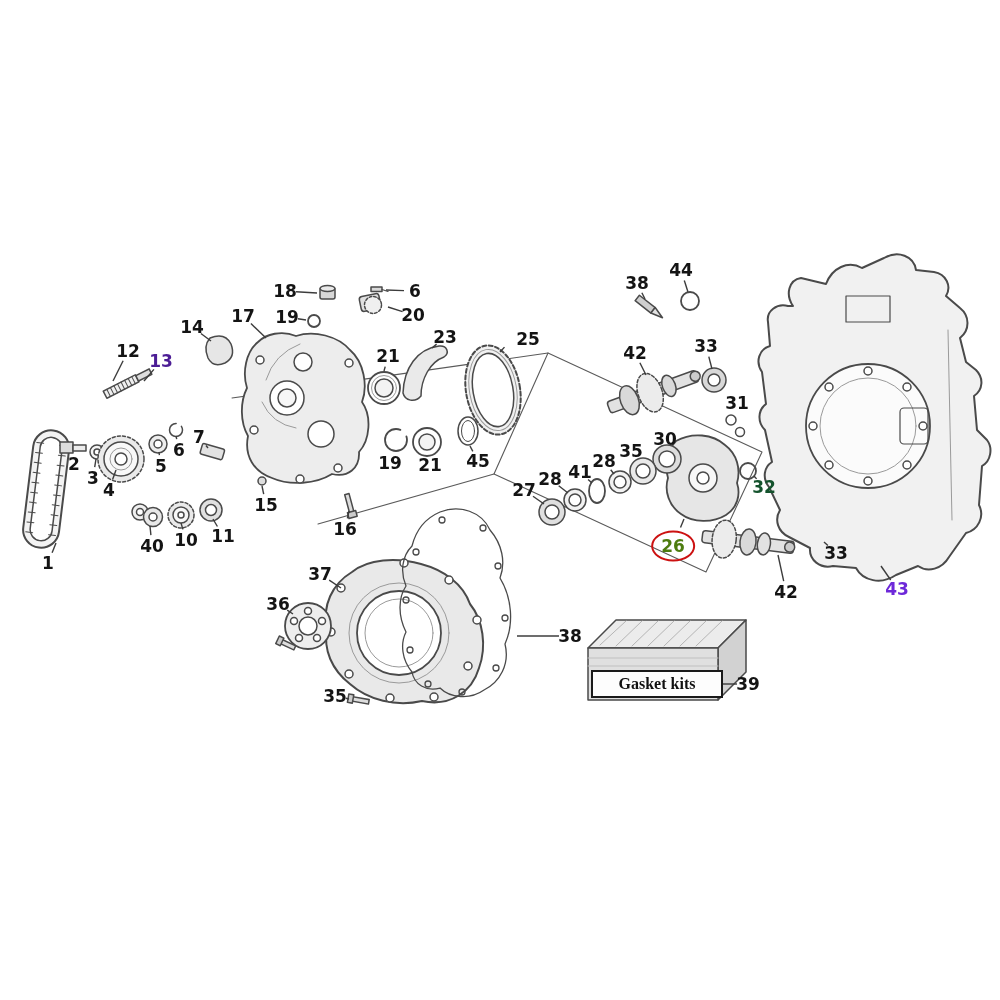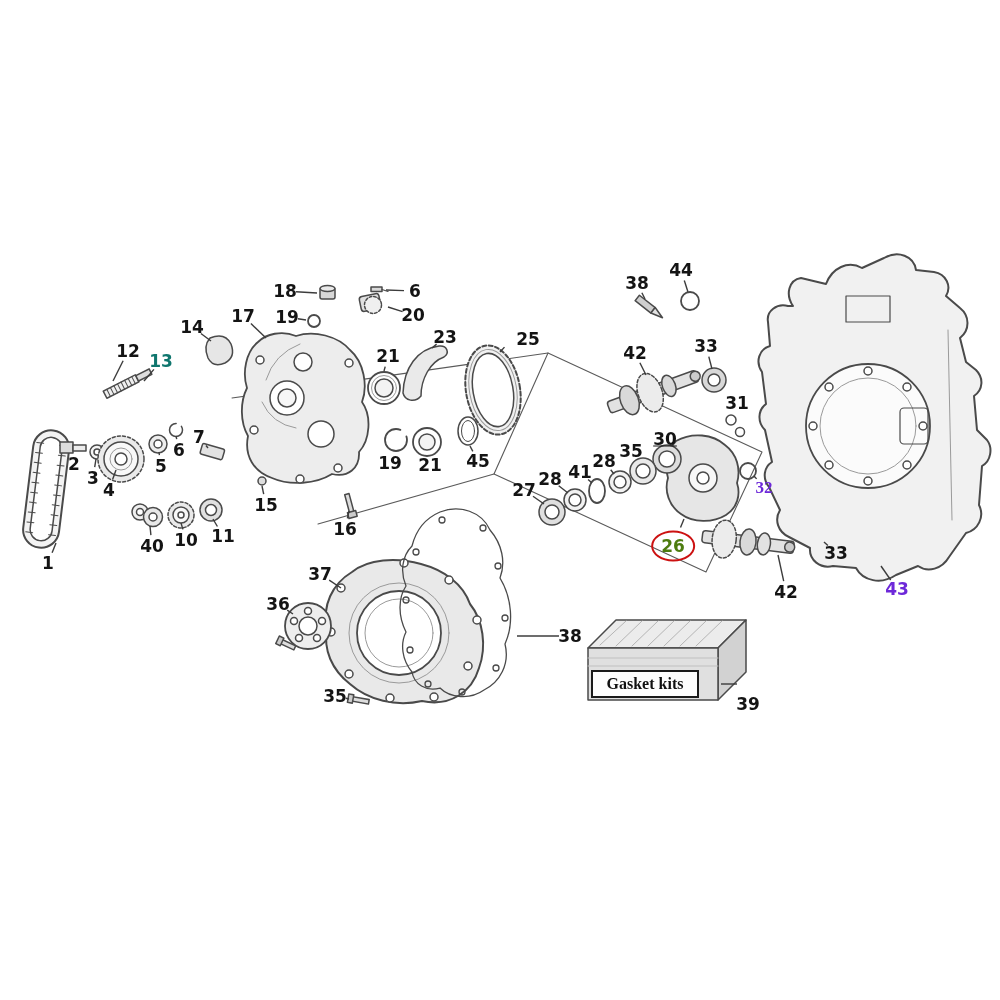--- a/index.html
+++ b/index.html
@@ -13,21 +13,21 @@
     position:absolute; transform:translate(-50%,-50%);
     font-weight:bold; font-size:17px; line-height:1;
     color:#141414; white-space:nowrap;
   }
   .part-label.circled {
     border:2.5px solid var(--hl,#cc1111);
     border-radius:50%;
     padding:5px 8px;
   }
   #gasket-label {
-    position:absolute; left:591px; top:670px; width:108px; height:28px;
+    position:absolute; left:591px; top:670px; width:132px; height:28px;
     border:2px solid #1a1a1a; background:#fdfdfd; z-index:4;
     display:flex; align-items:center; justify-content:center;
     font-family:"Liberation Serif","DejaVu Serif",serif;
     font-weight:bold; font-size:16px; color:#111;
   }
 </style>
 </head>
 <body>
 
 <div id="stage">
@@ -345,51 +345,51 @@
       <div class="part-label" style="left: 48px; top: 563px; color: rgb(20, 20, 20);">1</div>
       <div class="part-label" style="left: 74px; top: 464px; color: rgb(20, 20, 20);">2</div>
       <div class="part-label" style="left: 93px; top: 478px; color: rgb(20, 20, 20);">3</div>
       <div class="part-label" style="left: 109px; top: 490px; color: rgb(20, 20, 20);">4</div>
       <div class="part-label" style="left: 161px; top: 466px; color: rgb(20, 20, 20);">5</div>
       <div class="part-label" style="left: 179px; top: 450px; color: rgb(20, 20, 20);">6</div>
       <div class="part-label" style="left: 199px; top: 437px; color: rgb(20, 20, 20);">7</div>
       <div class="part-label" style="left: 186px; top: 540px; color: rgb(20, 20, 20);">10</div>
       <div class="part-label" style="left: 223px; top: 536px; color: rgb(20, 20, 20);">11</div>
       <div class="part-label" style="left: 128px; top: 351px; color: rgb(20, 20, 20);">12</div>
-      <div class="part-label" style="left: 161px; top: 361px; color: #0f766e;">13</div>
+      <div class="part-label" style="left: 161px; top: 361px; color: #4c1d95;">13</div>
       <div class="part-label" style="left: 192px; top: 327px; color: rgb(20, 20, 20);">14</div>
       <div class="part-label" style="left: 266px; top: 505px; color: rgb(20, 20, 20);">15</div>
       <div class="part-label" style="left: 345px; top: 529px; color: rgb(20, 20, 20);">16</div>
       <div class="part-label" style="left: 243px; top: 316px; color: rgb(20, 20, 20);">17</div>
       <div class="part-label" style="left: 285px; top: 291px; color: rgb(20, 20, 20);">18</div>
       <div class="part-label" style="left: 287px; top: 317px; color: rgb(20, 20, 20);">19</div>
       <div class="part-label" style="left: 415px; top: 291px; color: rgb(20, 20, 20);">6</div>
       <div class="part-label" style="left: 413px; top: 315px; color: rgb(20, 20, 20);">20</div>
       <div class="part-label" style="left: 388px; top: 356px; color: rgb(20, 20, 20);">21</div>
       <div class="part-label" style="left: 390px; top: 463px; color: rgb(20, 20, 20);">19</div>
       <div class="part-label" style="left: 430px; top: 465px; color: rgb(20, 20, 20);">21</div>
       <div class="part-label" style="left: 445px; top: 337px; color: rgb(20, 20, 20);">23</div>
       <div class="part-label" style="left: 478px; top: 461px; color: rgb(20, 20, 20);">45</div>
       <div class="part-label" style="left: 512px; top: 339px; color: rgb(20, 20, 20); margin-left: 16px;">25</div>
       <div class="part-label circled" style="left: 673px; top: 546px; color: #4d7c0f;">26</div>
       <div class="part-label" style="left: 524px; top: 490px; color: rgb(20, 20, 20);">27</div>
       <div class="part-label" style="left: 550px; top: 479px; color: rgb(20, 20, 20);">28</div>
       <div class="part-label" style="left: 580px; top: 472px; color: rgb(20, 20, 20);">41</div>
       <div class="part-label" style="left: 604px; top: 461px; color: rgb(20, 20, 20);">28</div>
       <div class="part-label" style="left: 631px; top: 451px; color: rgb(20, 20, 20);">35</div>
-      <div class="part-label" style="left: 665px; top: 439px; color: rgb(20, 20, 20); text-decoration: underline;">30</div>
+      <div class="part-label" style="left: 665px; top: 439px; color: rgb(20, 20, 20);">30</div>
       <div class="part-label" style="left: 737px; top: 403px; color: rgb(20, 20, 20);">31</div>
-      <div class="part-label" style="left: 764px; top: 487px; color: #6d28d9; font-family: Liberation Serif, serif;">32</div>
+      <div class="part-label" style="left: 764px; top: 487px; color: #14532d;">32</div>
       <div class="part-label" style="left: 706px; top: 346px; color: rgb(20, 20, 20);">33</div>
       <div class="part-label" style="left: 836px; top: 553px; color: rgb(20, 20, 20);">33</div>
       <div class="part-label" style="left: 335px; top: 696px; color: rgb(20, 20, 20);">35</div>
       <div class="part-label" style="left: 278px; top: 604px; color: rgb(20, 20, 20);">36</div>
       <div class="part-label" style="left: 320px; top: 574px; color: rgb(20, 20, 20);">37</div>
       <div class="part-label" style="left: 570px; top: 636px; color: rgb(20, 20, 20);">38</div>
-      <div class="part-label" style="left: 748px; top: 684px; color: rgb(20, 20, 20); margin-top: 20px;">39</div>
+      <div class="part-label" style="left: 748px; top: 684px; color: rgb(20, 20, 20);">39</div>
       <div class="part-label" style="left: 152px; top: 546px; color: rgb(20, 20, 20);">40</div>
       <div class="part-label" style="left: 635px; top: 353px; color: rgb(20, 20, 20);">42</div>
       <div class="part-label" style="left: 786px; top: 592px; color: rgb(20, 20, 20);">42</div>
       <div class="part-label" style="left: 897px; top: 589px; color: #6d28d9;">43</div>
       <div class="part-label" style="left: 681px; top: 270px; color: rgb(20, 20, 20);">44</div>
       <div class="part-label" style="left: 637px; top: 283px; color: rgb(20, 20, 20);">38</div>
     </div>
 
 <div id="gasket-label">Gasket kits</div>
 

